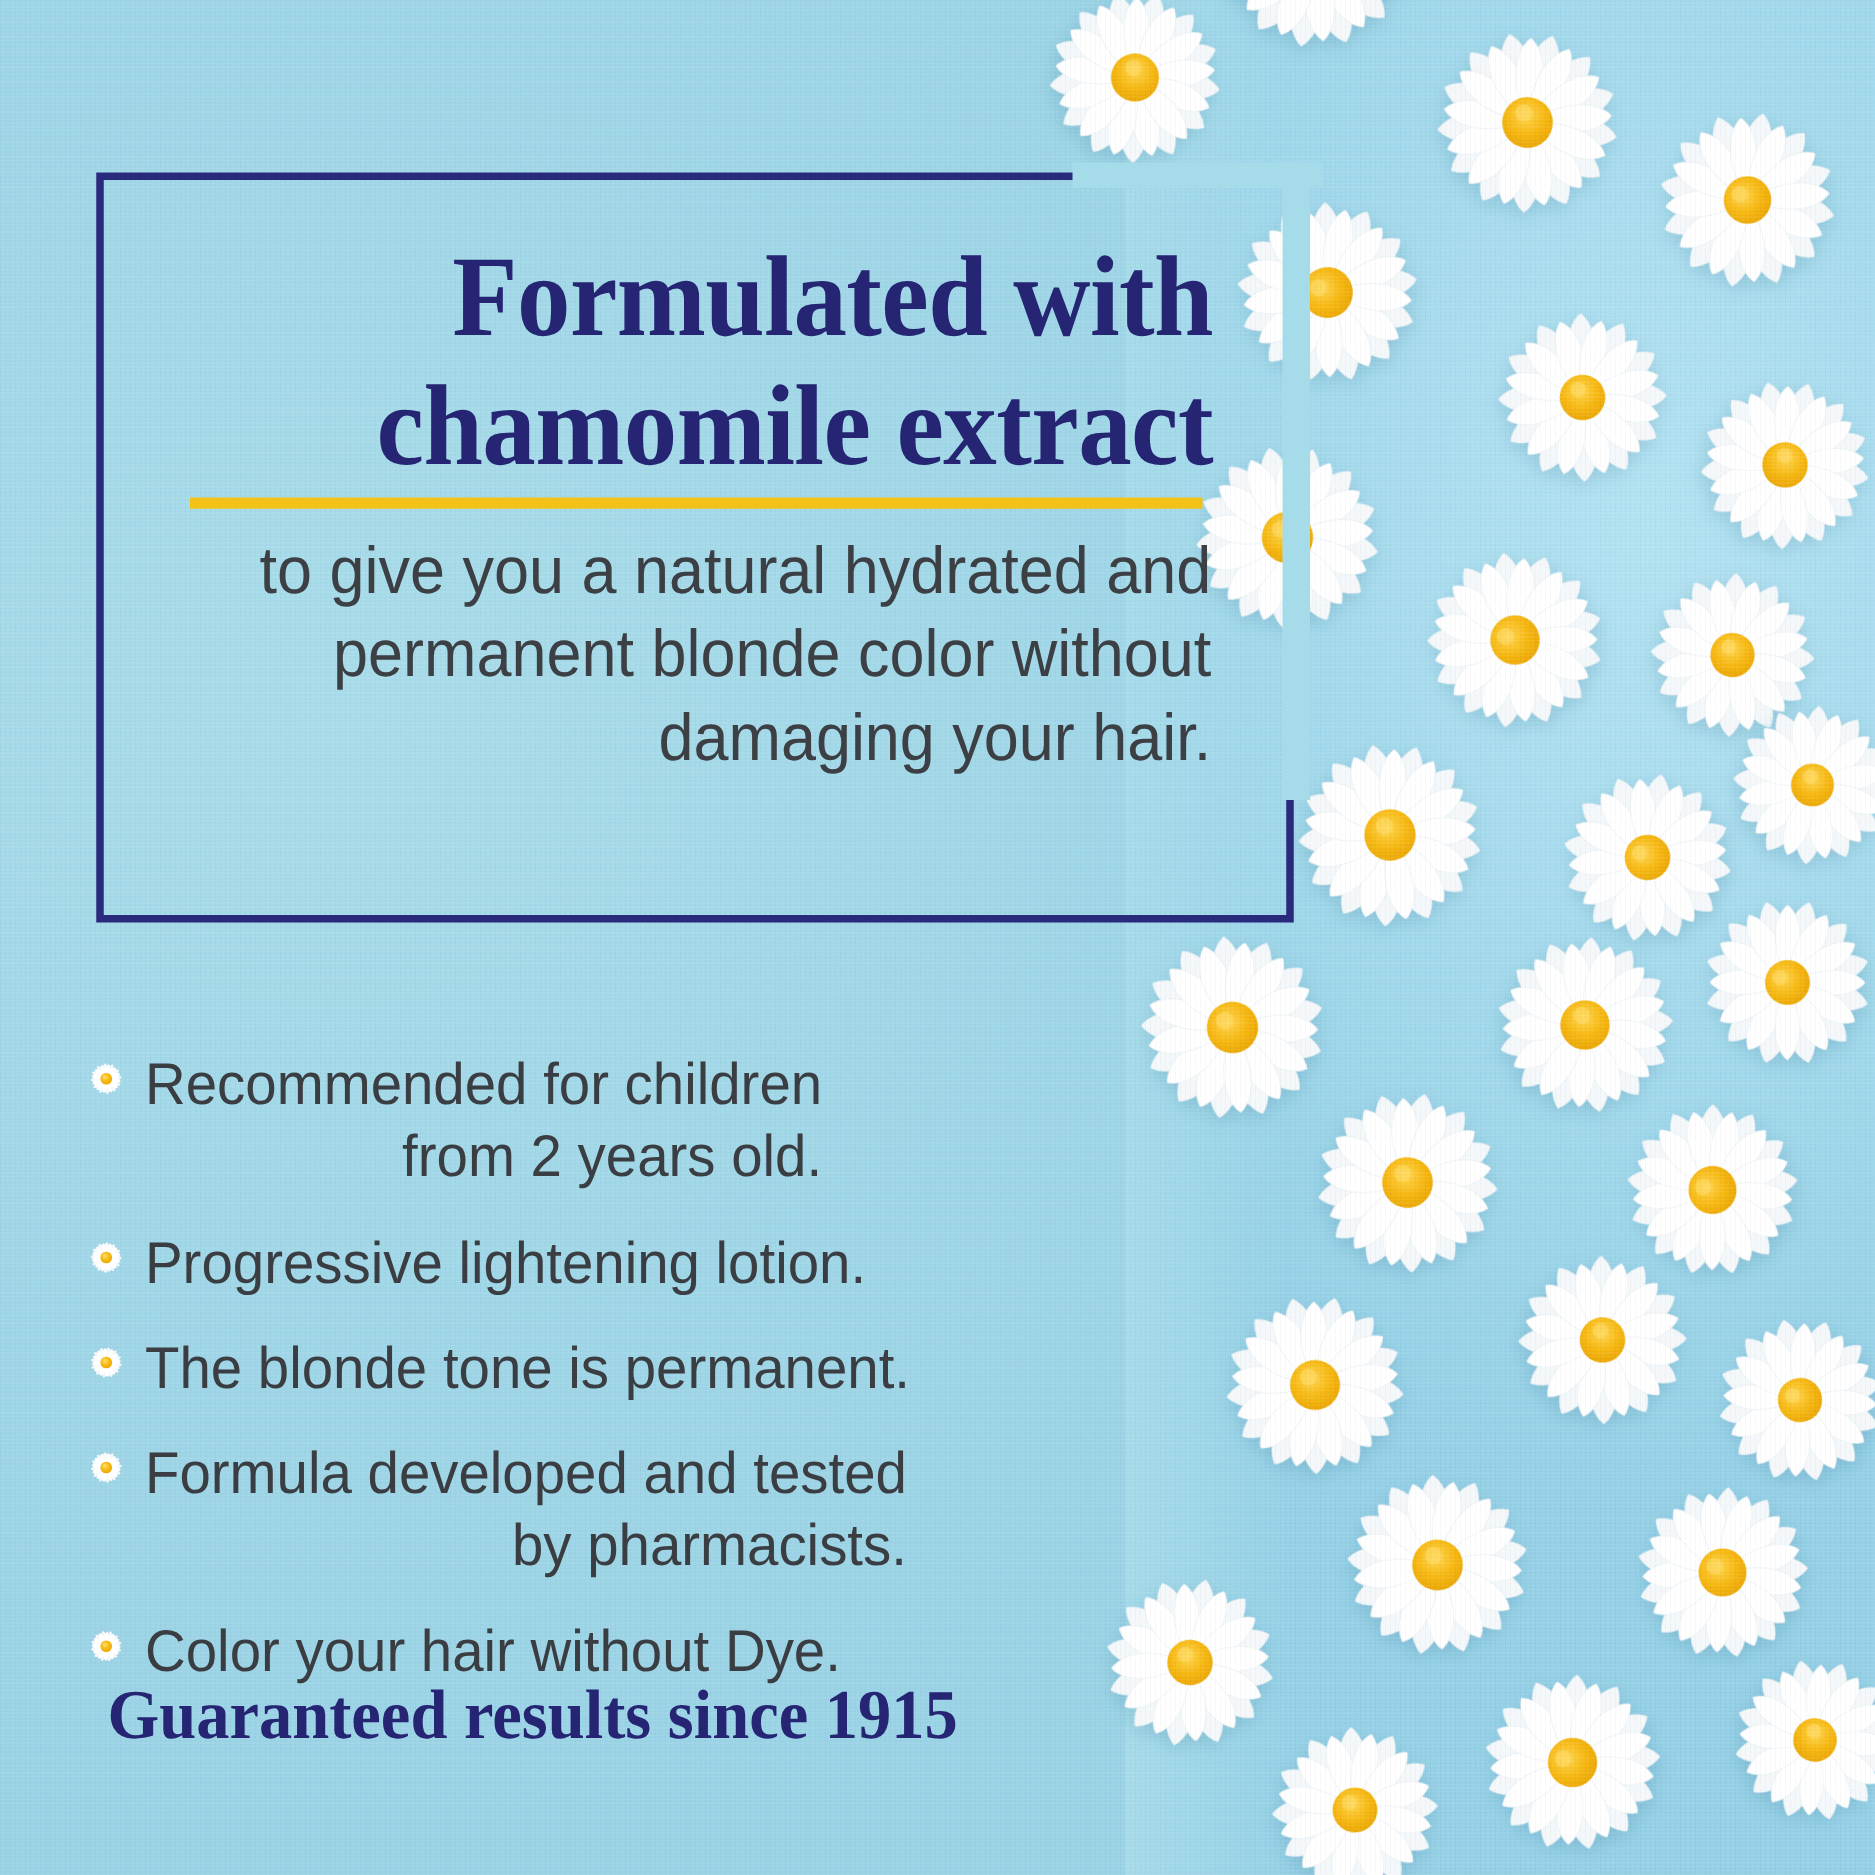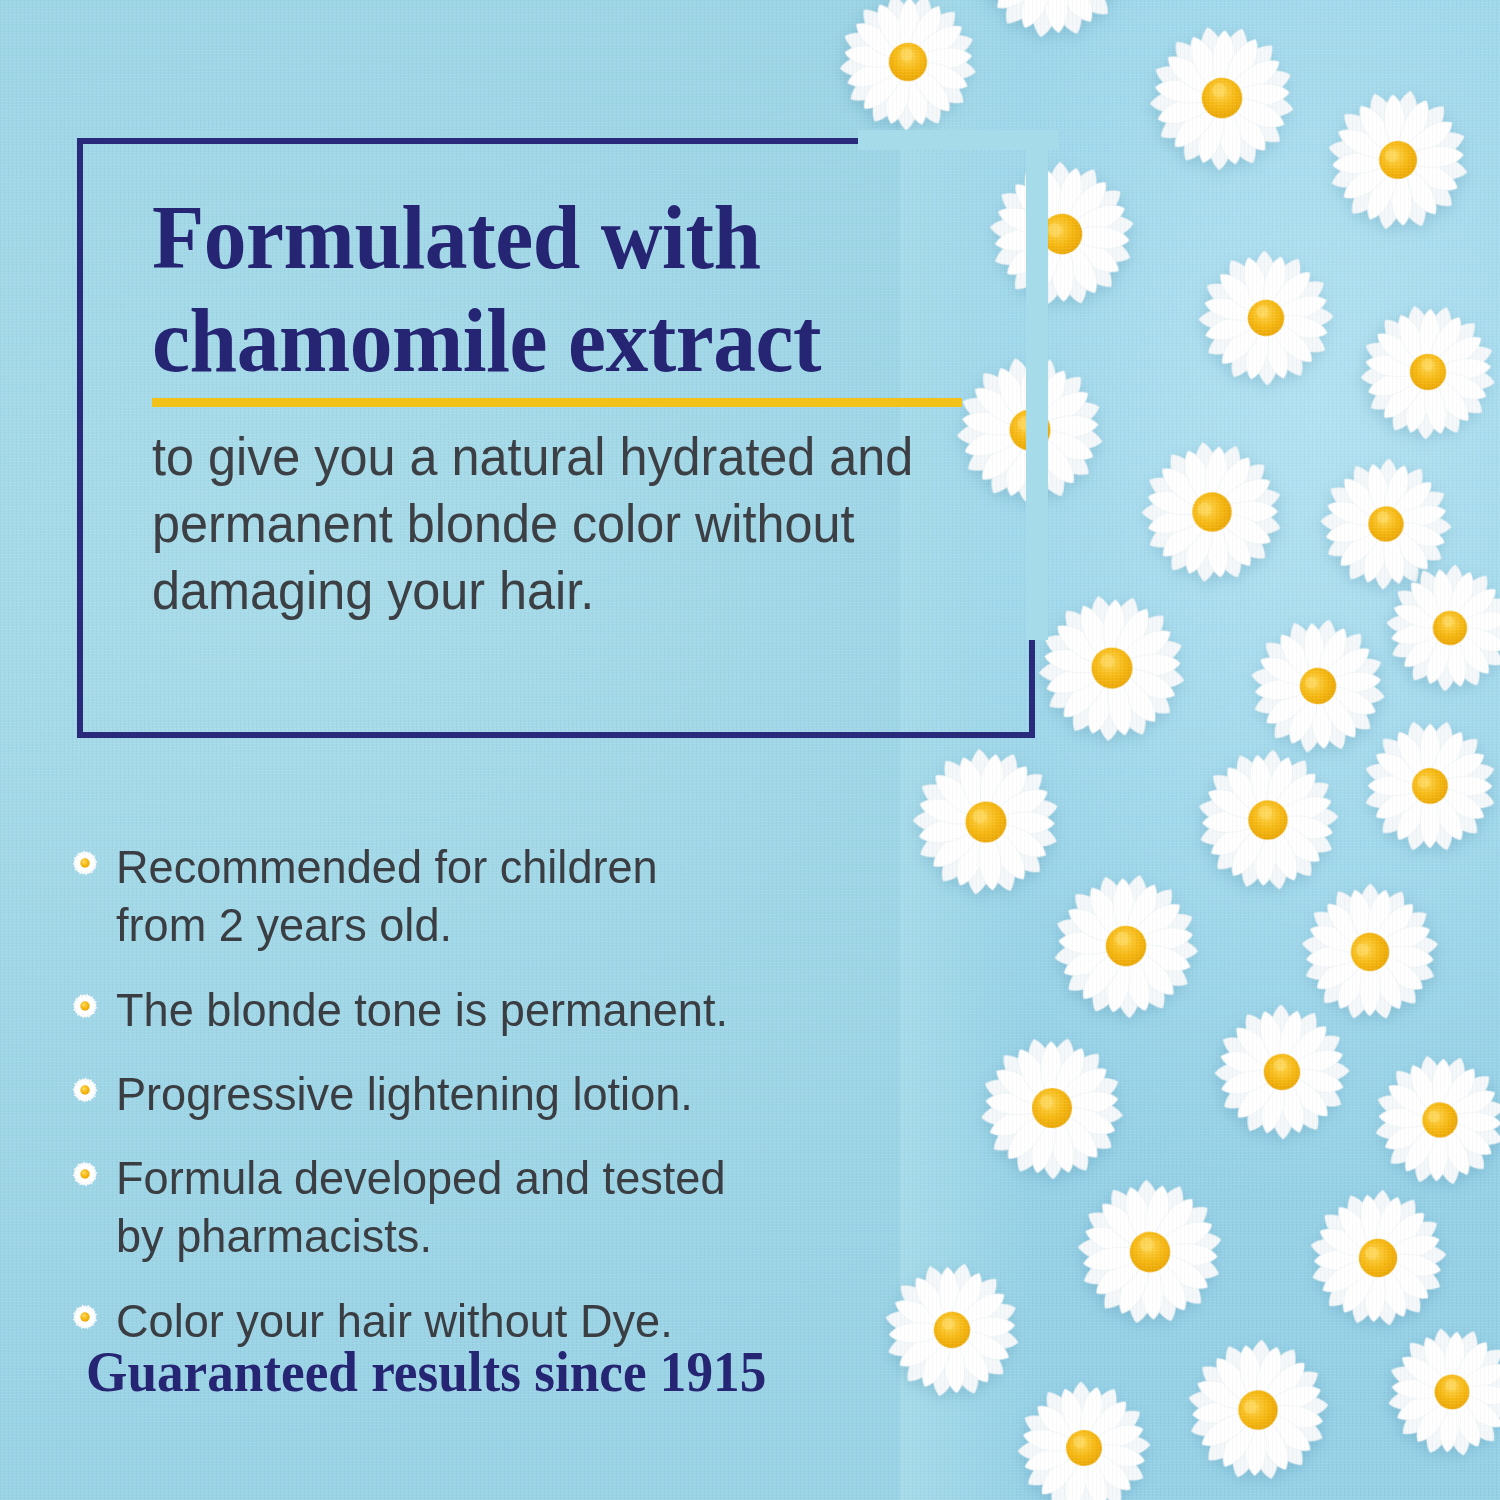--- a/index.html
+++ b/index.html
@@ -7,20 +7,21 @@
     padding: 0;
     background: #ffffff;
   }
   #canvas {
     position: relative;
     width: 1500px;
     height: 1500px;
     overflow: hidden;
     background: #a6dbea;
     font-family: "Liberation Sans", sans-serif;
+    text-align: right;
   }
 
   
   .bg-base {
     position: absolute;
     inset: 0;
     background:
       radial-gradient(ellipse 1100px 900px at 18% 38%, #a9dcea 0%, #9fd6e7 60%, #9ad3e6 100%);
   }
   .photo-field {
@@ -1250,20 +1251,60 @@
             <circle cx="45.0" cy="44.6" r="6.1" fill="#ffdc6b" opacity=".55"></circle>
           </svg>
         </span>
         <span class="bullet-text">Recommended for children
 from 2 years old.</span>
       </div>
       <div class="bullet-row">
         <span class="bullet-icon">
           <svg viewBox="0 0 100 100" xmlns="http://www.w3.org/2000/svg">
             <defs>
+              <radialGradient id="cg101" cx="42%" cy="38%" r="68%">
+                <stop offset="0%" stop-color="#ffd752"></stop>
+                <stop offset="55%" stop-color="#f6b812"></stop>
+                <stop offset="100%" stop-color="#e9a505"></stop>
+              </radialGradient>
+            </defs>
+            <path d="M66.3 52.7 C90.3 59.2,90.6 75.6,90.6 75.6 C90.6 75.6,75.5 82.4,59.4 63.6 Z" fill="#f4f8fa" stroke="#e6eef2" stroke-width="0.4"></path>
+            <path d="M62.8 60.5 C80.3 78.1,72.3 92.5,72.3 92.5 C72.3 92.5,55.9 90.9,51.4 66.5 Z" fill="#f4f8fa" stroke="#e6eef2" stroke-width="0.4"></path>
+            <path d="M55.8 65.5 C62.2 89.4,48.1 98.0,48.1 98.0 C48.1 98.0,34.7 88.3,42.9 65.0 Z" fill="#f4f8fa" stroke="#e6eef2" stroke-width="0.4"></path>
+            <path d="M47.3 66.3 C40.8 90.3,24.4 90.6,24.4 90.6 C24.4 90.6,17.6 75.5,36.4 59.4 Z" fill="#f4f8fa" stroke="#e6eef2" stroke-width="0.4"></path>
+            <path d="M39.5 62.8 C21.9 80.3,7.5 72.3,7.5 72.3 C7.5 72.3,9.1 55.9,33.5 51.4 Z" fill="#f4f8fa" stroke="#e6eef2" stroke-width="0.4"></path>
+            <path d="M34.5 55.8 C10.6 62.2,2.0 48.1,2.0 48.1 C2.0 48.1,11.7 34.7,35.0 42.9 Z" fill="#f4f8fa" stroke="#e6eef2" stroke-width="0.4"></path>
+            <path d="M33.7 47.3 C9.7 40.8,9.4 24.4,9.4 24.4 C9.4 24.4,24.5 17.6,40.6 36.4 Z" fill="#f4f8fa" stroke="#e6eef2" stroke-width="0.4"></path>
+            <path d="M37.2 39.5 C19.7 21.9,27.7 7.5,27.7 7.5 C27.7 7.5,44.1 9.1,48.6 33.5 Z" fill="#f4f8fa" stroke="#e6eef2" stroke-width="0.4"></path>
+            <path d="M44.2 34.5 C37.8 10.6,51.9 2.0,51.9 2.0 C51.9 2.0,65.3 11.7,57.1 35.0 Z" fill="#f4f8fa" stroke="#e6eef2" stroke-width="0.4"></path>
+            <path d="M52.7 33.7 C59.2 9.7,75.6 9.4,75.6 9.4 C75.6 9.4,82.4 24.5,63.6 40.6 Z" fill="#f4f8fa" stroke="#e6eef2" stroke-width="0.4"></path>
+            <path d="M60.5 37.2 C78.1 19.7,92.5 27.7,92.5 27.7 C92.5 27.7,90.9 44.1,66.5 48.6 Z" fill="#f4f8fa" stroke="#e6eef2" stroke-width="0.4"></path>
+            <path d="M65.5 44.2 C89.4 37.8,98.0 51.9,98.0 51.9 C98.0 51.9,88.3 65.3,65.0 57.1 Z" fill="#f4f8fa" stroke="#e6eef2" stroke-width="0.4"></path>
+            <path d="M65.4 57.4 C83.9 68.6,80.5 83.1,80.5 83.1 C80.5 83.1,65.9 85.3,56.1 66.0 Z" fill="#ffffff" stroke="#e6eef2" stroke-width="0.4"></path>
+            <path d="M59.7 64.1 C70.1 83.1,59.9 93.9,59.9 93.9 C59.9 93.9,46.1 88.5,47.3 66.9 Z" fill="#ffffff" stroke="#e6eef2" stroke-width="0.4"></path>
+            <path d="M51.3 67.0 C50.8 88.7,36.6 93.0,36.6 93.0 C36.6 93.0,27.4 81.4,39.2 63.3 Z" fill="#ffffff" stroke="#e6eef2" stroke-width="0.4"></path>
+            <path d="M42.6 65.4 C31.4 83.9,16.9 80.5,16.9 80.5 C16.9 80.5,14.7 65.9,34.0 56.1 Z" fill="#ffffff" stroke="#e6eef2" stroke-width="0.4"></path>
+            <path d="M35.9 59.7 C16.9 70.1,6.1 59.9,6.1 59.9 C6.1 59.9,11.5 46.1,33.1 47.3 Z" fill="#ffffff" stroke="#e6eef2" stroke-width="0.4"></path>
+            <path d="M33.0 51.3 C11.3 50.8,7.0 36.6,7.0 36.6 C7.0 36.6,18.6 27.4,36.7 39.2 Z" fill="#ffffff" stroke="#e6eef2" stroke-width="0.4"></path>
+            <path d="M34.6 42.6 C16.1 31.4,19.5 16.9,19.5 16.9 C19.5 16.9,34.1 14.7,43.9 34.0 Z" fill="#ffffff" stroke="#e6eef2" stroke-width="0.4"></path>
+            <path d="M40.3 35.9 C29.9 16.9,40.1 6.1,40.1 6.1 C40.1 6.1,53.9 11.5,52.7 33.1 Z" fill="#ffffff" stroke="#e6eef2" stroke-width="0.4"></path>
+            <path d="M48.7 33.0 C49.2 11.3,63.4 7.0,63.4 7.0 C63.4 7.0,72.6 18.6,60.8 36.7 Z" fill="#ffffff" stroke="#e6eef2" stroke-width="0.4"></path>
+            <path d="M57.4 34.6 C68.6 16.1,83.1 19.5,83.1 19.5 C83.1 19.5,85.3 34.1,66.0 43.9 Z" fill="#ffffff" stroke="#e6eef2" stroke-width="0.4"></path>
+            <path d="M64.1 40.3 C83.1 29.9,93.9 40.1,93.9 40.1 C93.9 40.1,88.5 53.9,66.9 52.7 Z" fill="#ffffff" stroke="#e6eef2" stroke-width="0.4"></path>
+            <path d="M67.0 48.7 C88.7 49.2,93.0 63.4,93.0 63.4 C93.0 63.4,81.4 72.6,63.3 60.8 Z" fill="#ffffff" stroke="#e6eef2" stroke-width="0.4"></path>
+            <circle cx="50" cy="50" r="18.0" fill="url(#cg101)"></circle>
+            <circle cx="45.0" cy="44.6" r="6.1" fill="#ffdc6b" opacity=".55"></circle>
+          </svg>
+        </span>
+        <span class="bullet-text">Progressive lightening lotion.</span>
+      </div>
+      <div class="bullet-row">
+        <span class="bullet-icon">
+          <svg viewBox="0 0 100 100" xmlns="http://www.w3.org/2000/svg">
+            <defs>
               <radialGradient id="cg102" cx="42%" cy="38%" r="68%">
                 <stop offset="0%" stop-color="#ffd752"></stop>
                 <stop offset="55%" stop-color="#f6b812"></stop>
                 <stop offset="100%" stop-color="#e9a505"></stop>
               </radialGradient>
             </defs>
             <path d="M65.9 54.8 C88.7 64.3,86.9 80.7,86.9 80.7 C86.9 80.7,71.1 85.5,57.6 64.7 Z" fill="#f4f8fa" stroke="#e6eef2" stroke-width="0.4"></path>
             <path d="M61.3 62.1 C76.4 81.7,66.6 95.0,66.6 95.0 C66.6 95.0,50.6 91.3,49.2 66.5 Z" fill="#f4f8fa" stroke="#e6eef2" stroke-width="0.4"></path>
             <path d="M53.8 66.1 C57.0 90.7,41.9 97.3,41.9 97.3 C41.9 97.3,29.8 86.0,41.1 63.9 Z" fill="#f4f8fa" stroke="#e6eef2" stroke-width="0.4"></path>
             <path d="M45.2 65.9 C35.7 88.7,19.3 86.9,19.3 86.9 C19.3 86.9,14.5 71.1,35.3 57.6 Z" fill="#f4f8fa" stroke="#e6eef2" stroke-width="0.4"></path>
@@ -1285,60 +1326,20 @@
             <path d="M42.2 34.8 C34.4 14.6,45.9 5.2,45.9 5.2 C45.9 5.2,58.9 12.3,54.9 33.6 Z" fill="#ffffff" stroke="#e6eef2" stroke-width="0.4"></path>
             <path d="M50.9 32.9 C54.2 11.5,68.8 9.1,68.8 9.1 C68.8 9.1,76.5 21.8,62.4 38.2 Z" fill="#ffffff" stroke="#e6eef2" stroke-width="0.4"></path>
             <path d="M59.3 35.7 C72.9 18.8,86.7 24.0,86.7 24.0 C86.7 24.0,87.1 38.8,66.6 46.0 Z" fill="#ffffff" stroke="#e6eef2" stroke-width="0.4"></path>
             <path d="M65.2 42.2 C85.4 34.4,94.8 45.9,94.8 45.9 C94.8 45.9,87.7 58.9,66.4 54.9 Z" fill="#ffffff" stroke="#e6eef2" stroke-width="0.4"></path>
             <path d="M67.1 50.9 C88.5 54.2,90.9 68.8,90.9 68.8 C90.9 68.8,78.2 76.5,61.8 62.4 Z" fill="#ffffff" stroke="#e6eef2" stroke-width="0.4"></path>
             <circle cx="50" cy="50" r="18.0" fill="url(#cg102)"></circle>
             <circle cx="45.0" cy="44.6" r="6.1" fill="#ffdc6b" opacity=".55"></circle>
           </svg>
         </span>
         <span class="bullet-text">The blonde tone is permanent.</span>
-      </div>
-      <div class="bullet-row">
-        <span class="bullet-icon">
-          <svg viewBox="0 0 100 100" xmlns="http://www.w3.org/2000/svg">
-            <defs>
-              <radialGradient id="cg101" cx="42%" cy="38%" r="68%">
-                <stop offset="0%" stop-color="#ffd752"></stop>
-                <stop offset="55%" stop-color="#f6b812"></stop>
-                <stop offset="100%" stop-color="#e9a505"></stop>
-              </radialGradient>
-            </defs>
-            <path d="M66.3 52.7 C90.3 59.2,90.6 75.6,90.6 75.6 C90.6 75.6,75.5 82.4,59.4 63.6 Z" fill="#f4f8fa" stroke="#e6eef2" stroke-width="0.4"></path>
-            <path d="M62.8 60.5 C80.3 78.1,72.3 92.5,72.3 92.5 C72.3 92.5,55.9 90.9,51.4 66.5 Z" fill="#f4f8fa" stroke="#e6eef2" stroke-width="0.4"></path>
-            <path d="M55.8 65.5 C62.2 89.4,48.1 98.0,48.1 98.0 C48.1 98.0,34.7 88.3,42.9 65.0 Z" fill="#f4f8fa" stroke="#e6eef2" stroke-width="0.4"></path>
-            <path d="M47.3 66.3 C40.8 90.3,24.4 90.6,24.4 90.6 C24.4 90.6,17.6 75.5,36.4 59.4 Z" fill="#f4f8fa" stroke="#e6eef2" stroke-width="0.4"></path>
-            <path d="M39.5 62.8 C21.9 80.3,7.5 72.3,7.5 72.3 C7.5 72.3,9.1 55.9,33.5 51.4 Z" fill="#f4f8fa" stroke="#e6eef2" stroke-width="0.4"></path>
-            <path d="M34.5 55.8 C10.6 62.2,2.0 48.1,2.0 48.1 C2.0 48.1,11.7 34.7,35.0 42.9 Z" fill="#f4f8fa" stroke="#e6eef2" stroke-width="0.4"></path>
-            <path d="M33.7 47.3 C9.7 40.8,9.4 24.4,9.4 24.4 C9.4 24.4,24.5 17.6,40.6 36.4 Z" fill="#f4f8fa" stroke="#e6eef2" stroke-width="0.4"></path>
-            <path d="M37.2 39.5 C19.7 21.9,27.7 7.5,27.7 7.5 C27.7 7.5,44.1 9.1,48.6 33.5 Z" fill="#f4f8fa" stroke="#e6eef2" stroke-width="0.4"></path>
-            <path d="M44.2 34.5 C37.8 10.6,51.9 2.0,51.9 2.0 C51.9 2.0,65.3 11.7,57.1 35.0 Z" fill="#f4f8fa" stroke="#e6eef2" stroke-width="0.4"></path>
-            <path d="M52.7 33.7 C59.2 9.7,75.6 9.4,75.6 9.4 C75.6 9.4,82.4 24.5,63.6 40.6 Z" fill="#f4f8fa" stroke="#e6eef2" stroke-width="0.4"></path>
-            <path d="M60.5 37.2 C78.1 19.7,92.5 27.7,92.5 27.7 C92.5 27.7,90.9 44.1,66.5 48.6 Z" fill="#f4f8fa" stroke="#e6eef2" stroke-width="0.4"></path>
-            <path d="M65.5 44.2 C89.4 37.8,98.0 51.9,98.0 51.9 C98.0 51.9,88.3 65.3,65.0 57.1 Z" fill="#f4f8fa" stroke="#e6eef2" stroke-width="0.4"></path>
-            <path d="M65.4 57.4 C83.9 68.6,80.5 83.1,80.5 83.1 C80.5 83.1,65.9 85.3,56.1 66.0 Z" fill="#ffffff" stroke="#e6eef2" stroke-width="0.4"></path>
-            <path d="M59.7 64.1 C70.1 83.1,59.9 93.9,59.9 93.9 C59.9 93.9,46.1 88.5,47.3 66.9 Z" fill="#ffffff" stroke="#e6eef2" stroke-width="0.4"></path>
-            <path d="M51.3 67.0 C50.8 88.7,36.6 93.0,36.6 93.0 C36.6 93.0,27.4 81.4,39.2 63.3 Z" fill="#ffffff" stroke="#e6eef2" stroke-width="0.4"></path>
-            <path d="M42.6 65.4 C31.4 83.9,16.9 80.5,16.9 80.5 C16.9 80.5,14.7 65.9,34.0 56.1 Z" fill="#ffffff" stroke="#e6eef2" stroke-width="0.4"></path>
-            <path d="M35.9 59.7 C16.9 70.1,6.1 59.9,6.1 59.9 C6.1 59.9,11.5 46.1,33.1 47.3 Z" fill="#ffffff" stroke="#e6eef2" stroke-width="0.4"></path>
-            <path d="M33.0 51.3 C11.3 50.8,7.0 36.6,7.0 36.6 C7.0 36.6,18.6 27.4,36.7 39.2 Z" fill="#ffffff" stroke="#e6eef2" stroke-width="0.4"></path>
-            <path d="M34.6 42.6 C16.1 31.4,19.5 16.9,19.5 16.9 C19.5 16.9,34.1 14.7,43.9 34.0 Z" fill="#ffffff" stroke="#e6eef2" stroke-width="0.4"></path>
-            <path d="M40.3 35.9 C29.9 16.9,40.1 6.1,40.1 6.1 C40.1 6.1,53.9 11.5,52.7 33.1 Z" fill="#ffffff" stroke="#e6eef2" stroke-width="0.4"></path>
-            <path d="M48.7 33.0 C49.2 11.3,63.4 7.0,63.4 7.0 C63.4 7.0,72.6 18.6,60.8 36.7 Z" fill="#ffffff" stroke="#e6eef2" stroke-width="0.4"></path>
-            <path d="M57.4 34.6 C68.6 16.1,83.1 19.5,83.1 19.5 C83.1 19.5,85.3 34.1,66.0 43.9 Z" fill="#ffffff" stroke="#e6eef2" stroke-width="0.4"></path>
-            <path d="M64.1 40.3 C83.1 29.9,93.9 40.1,93.9 40.1 C93.9 40.1,88.5 53.9,66.9 52.7 Z" fill="#ffffff" stroke="#e6eef2" stroke-width="0.4"></path>
-            <path d="M67.0 48.7 C88.7 49.2,93.0 63.4,93.0 63.4 C93.0 63.4,81.4 72.6,63.3 60.8 Z" fill="#ffffff" stroke="#e6eef2" stroke-width="0.4"></path>
-            <circle cx="50" cy="50" r="18.0" fill="url(#cg101)"></circle>
-            <circle cx="45.0" cy="44.6" r="6.1" fill="#ffdc6b" opacity=".55"></circle>
-          </svg>
-        </span>
-        <span class="bullet-text">Progressive lightening lotion.</span>
       </div>
       <div class="bullet-row">
         <span class="bullet-icon">
           <svg viewBox="0 0 100 100" xmlns="http://www.w3.org/2000/svg">
             <defs>
               <radialGradient id="cg104" cx="42%" cy="38%" r="68%">
                 <stop offset="0%" stop-color="#ffd752"></stop>
                 <stop offset="55%" stop-color="#f6b812"></stop>
                 <stop offset="100%" stop-color="#e9a505"></stop>
               </radialGradient>

